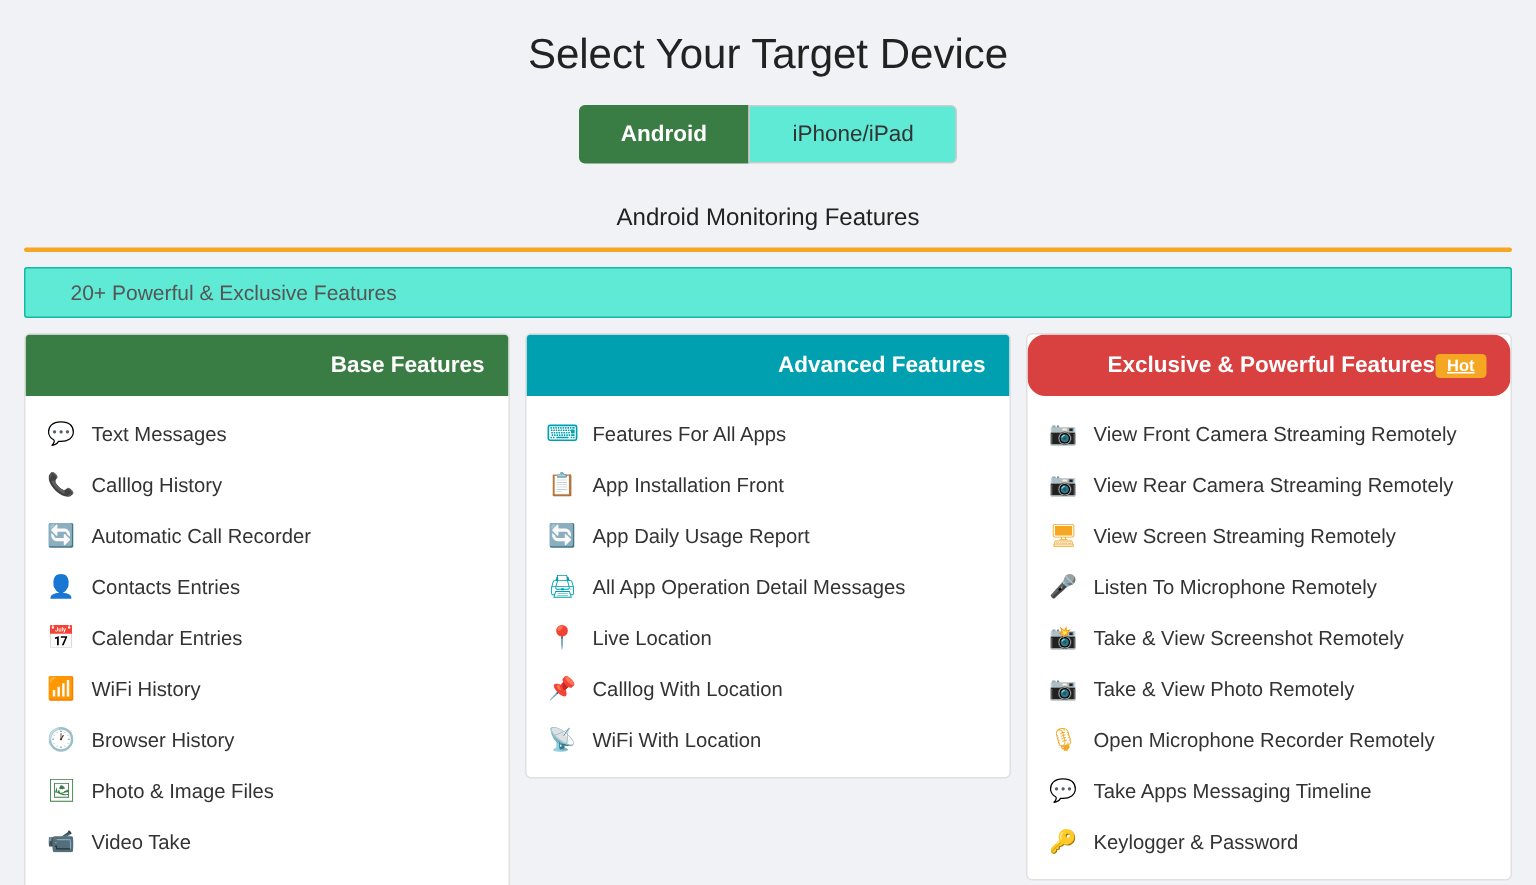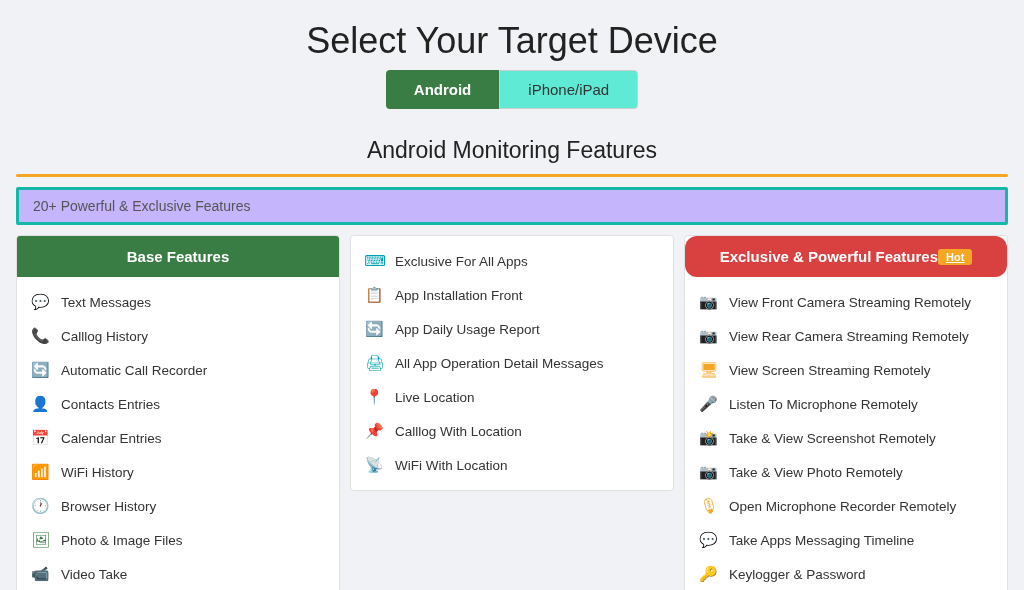--- a/index.html
+++ b/index.html
@@ -11,24 +11,24 @@
     }
 
     .page-wrapper {
       max-width: 1024px;
       margin: 0 auto;
       padding: 20px 16px 20px;
     }
 
     .page-title {
       text-align: center;
-      font-size: 36px;
+      font-size: 28px;
       font-weight: 400;
       color: #222;
-      margin-bottom: 8px;
+      margin-bottom: 18px;
     }
 
     .device-buttons {
       display: flex;
       justify-content: center;
       gap: 0;
       margin-bottom: 28px;
     }
 
     .btn-android {
@@ -47,38 +47,38 @@
       color: #333;
       border: 1px solid #ccc;
       padding: 10px 28px;
       font-size: 15px;
       cursor: pointer;
       border-radius: 0 4px 4px 0;
     }
 
     .section-title {
       text-align: center;
-      font-size: 23px;
+      font-size: 16px;
       font-weight: 400;
       color: #222;
       margin-bottom: 10px;
     }
 
     .section-underline {
       width: 100%;
       height: 3px;
       background: #f5a623;
       margin-bottom: 10px;
       border-radius: 2px;
     }
 
     .features-label {
-      background: #c4b5fd;
-      border: 3px solid #14b8a6;
-      padding: 8px 14px;
+      background: #5eead4;
+      border: 1px solid #14b8a6;
+      padding: 8px 30px;
       font-size: 14px;
       color: #555;
       margin-bottom: 10px;
       border-radius: 2px;
     }
 
     .columns {
       display: flex;
       gap: 10px;
       align-items: flex-start;
@@ -92,21 +92,21 @@
       overflow: hidden;
     }
 
     .column-header {
       padding: 12px 16px;
       font-size: 15px;
       font-weight: bold;
       color: #fff;
       display: flex;
       align-items: center;
-      justify-content: center;
+      justify-content: flex-end;
     }
 
     .col-base .column-header { background: #3a7d44; }
     .col-advanced .column-header { background: #00a0b0; }
     .col-exclusive .column-header { background: #d94040; border-radius: 12px; }
 
     .hot-badge {
       background: #f5a623;
       color: #fff;
       font-size: 11px;
@@ -201,24 +201,27 @@
           </div>
           <div class="feature-item">
             <span class="feature-icon icon-green">📹</span>
             <span>Video Take</span>
           </div>
           <div class="feature-item"></div>
         </div>
     </div>
 
     <div class="column col-advanced">
+      <div class="column-header">
+        <span>Advanced Features</span>
+      </div>
       <div class="column-body" id="advanced-items">
           <div class="feature-item">
             <span class="feature-icon icon-teal">⌨</span>
-            <span>Exclusive For All Apps</span>
+            <span>Features For All Apps</span>
           </div>
           <div class="feature-item">
             <span class="feature-icon icon-teal">📋</span>
             <span>App Installation Front</span>
           </div>
           <div class="feature-item">
             <span class="feature-icon icon-teal">🔄</span>
             <span>App Daily Usage Report</span>
           </div>
           <div class="feature-item">

